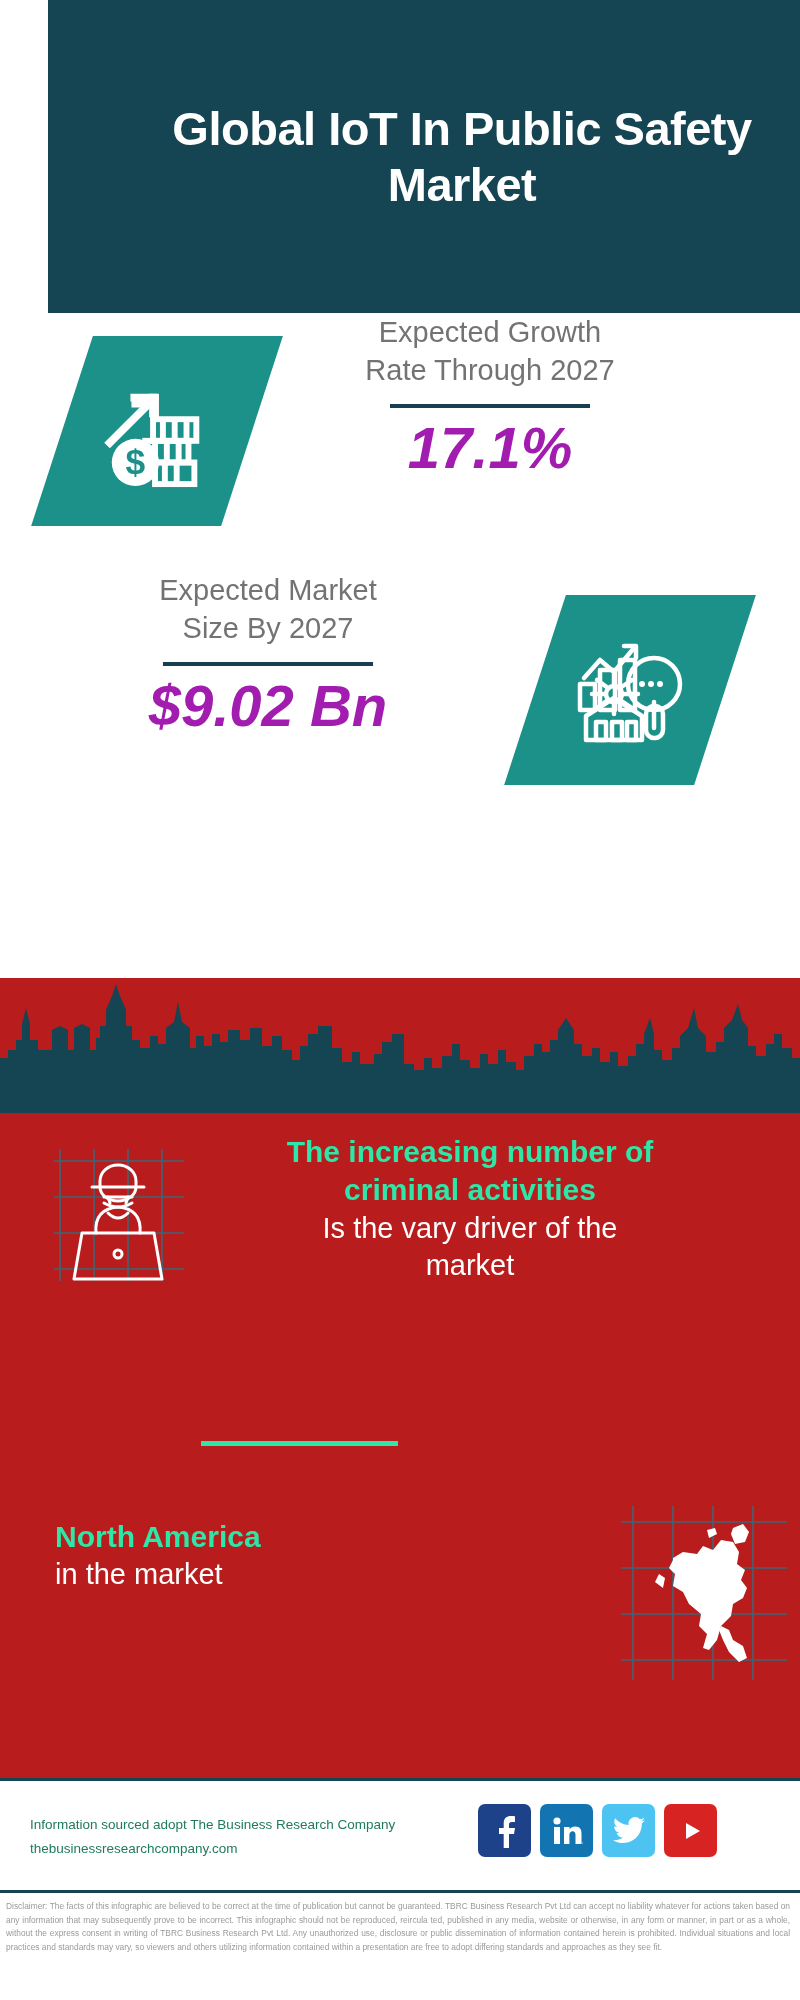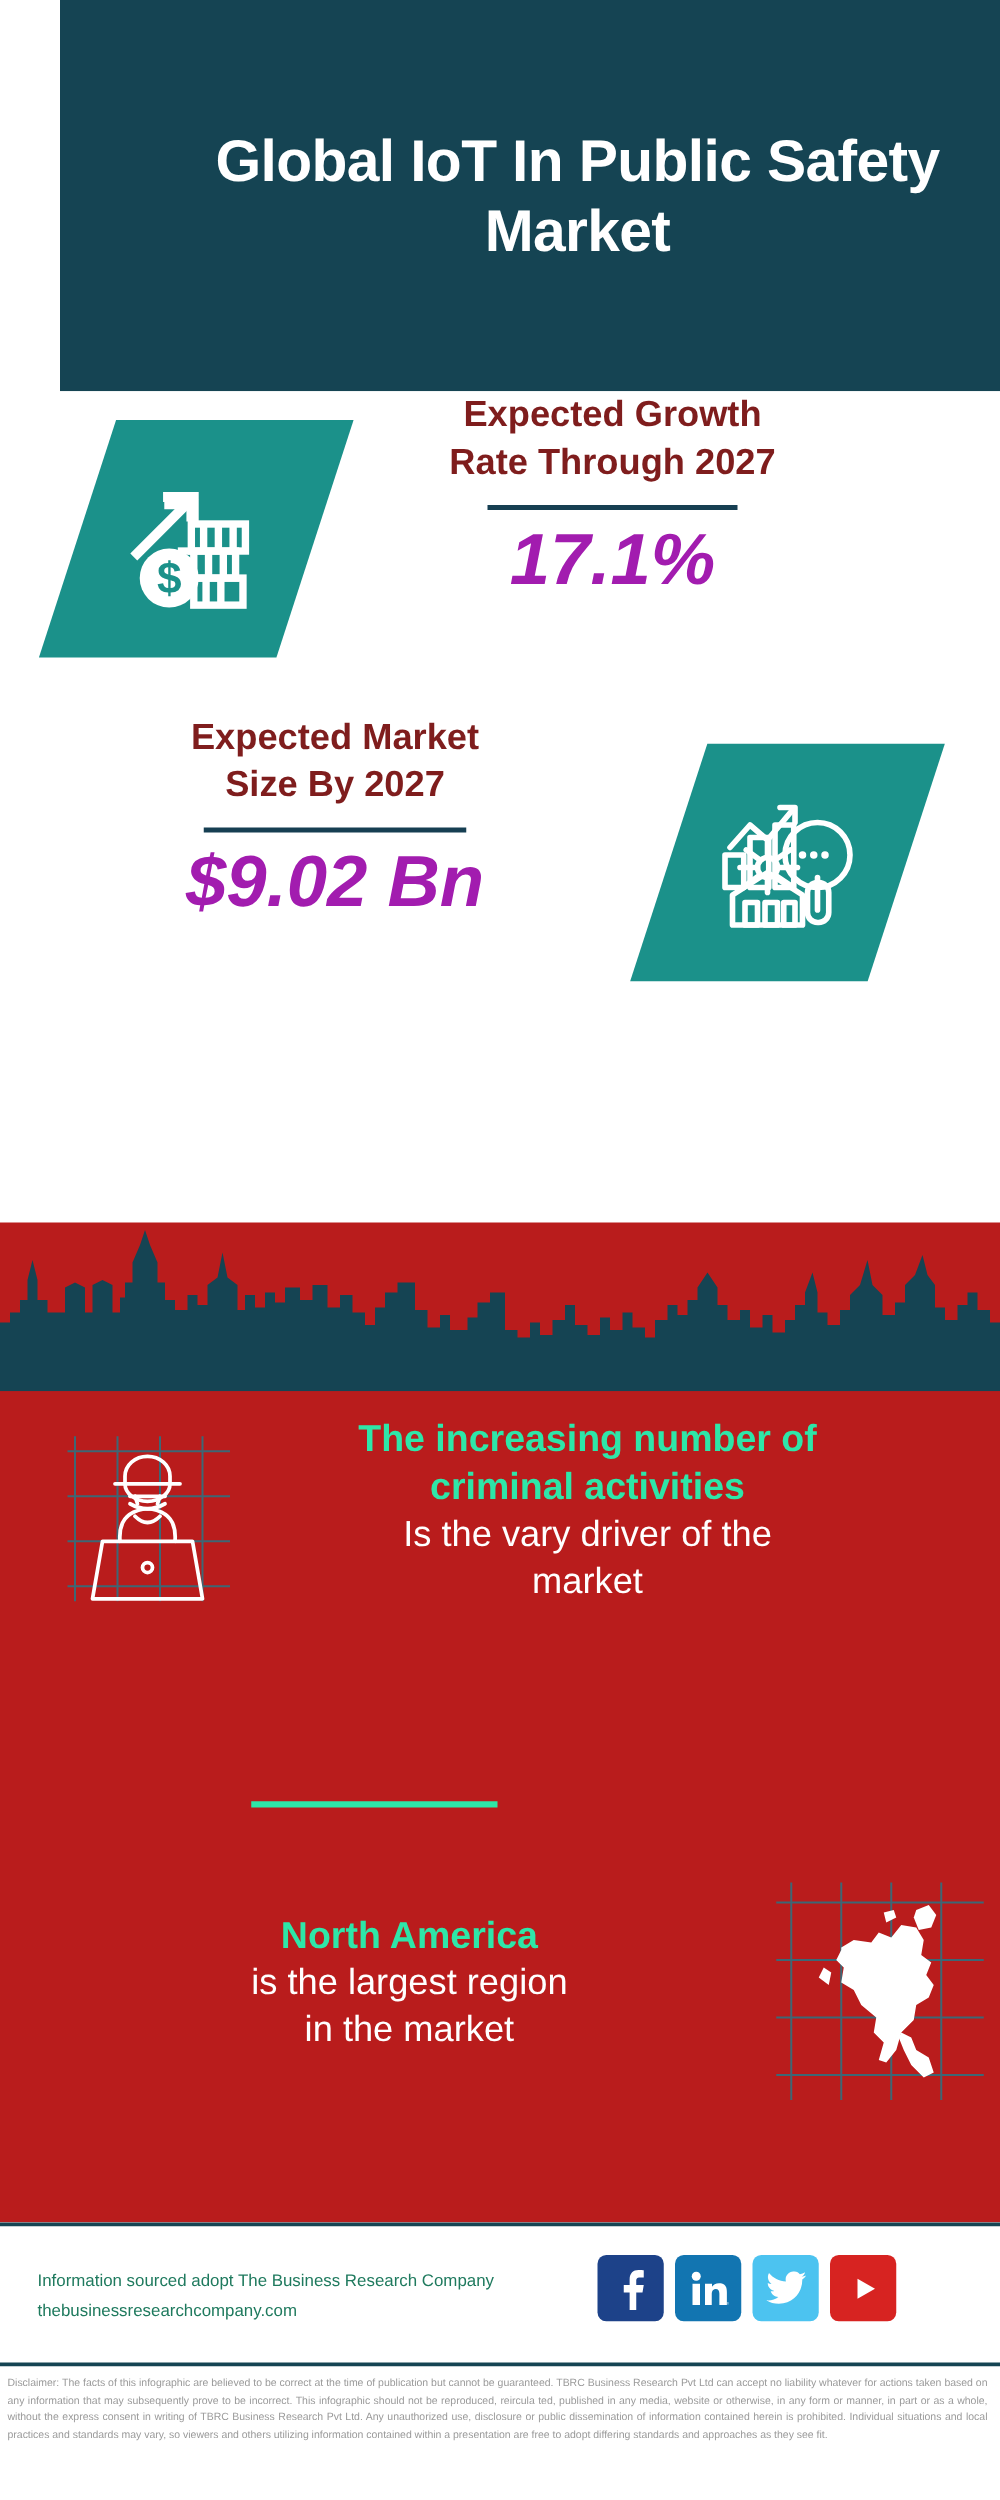--- a/index.html
+++ b/index.html
@@ -42,21 +42,21 @@
     transform: skewX(-18deg);
     display: flex; align-items: center; justify-content: center;
   }
   .para > svg { transform: skewX(18deg); }
 
   .stat1-badge { left: 62px; top: 23px; width: 190px; height: 190px; }
   .stat2-badge { left: 535px; top: 282px; width: 190px; height: 190px; }
 
   .stat-text { position: absolute; text-align: center; }
   .stat-label {
-    color: #7f1d1d; font-size: 29px; font-weight: bold; line-height: 1.32;
+    color: #737373; font-size: 29px; font-weight: normal; line-height: 1.32;
   }
   .stat-rule {
     height: 4px; background: #163f52; margin: 14px auto 8px auto;
   }
   .stat-value {
     color: #a21caf; font-size: 58px; font-weight: bold; line-height: 1.1; font-style: italic;
   }
   .stat1-text { left: 280px; top: 0px; width: 420px; }
   .stat1-text .stat-rule { width: 200px; }
   .stat2-text { left: 58px; top: 258px; width: 420px; }
@@ -83,21 +83,21 @@
     color: #ffffff; font-size: 29px; font-weight: normal; line-height: 1.3;
   }
 
   .mid-divider {
     position: absolute; left: 201px; top: 463px; width: 197px; height: 5px;
     background: #2ee6a8;
   }
 
   .region-block { position: absolute; left: 0; top: 540px; width: 800px; height: 180px; }
   .region-text {
-    position: absolute; left: 55px; top: 12px; width: 545px; text-align: center;
+    position: absolute; left: 55px; top: 0; width: 545px; 
   }
   .region-map-wrap {
     position: absolute; left: 615px; top: -18px; width: 175px; height: 185px;
   }
 
   
   .footer {
     position: absolute; left: 0; top: 1778px; width: 800px; height: 112px;
     background: #ffffff; border-top: 3px solid #154453;
   }
@@ -228,21 +228,20 @@
         <div class="plain-line">Is the vary driver of the</div>
         <div class="plain-line">market</div>
       </div>
     </div>
 
     <div class="mid-divider"></div>
 
     <div class="region-block">
       <div class="region-text">
         <div class="accent-line">North America</div>
-        <div class="plain-line">is the largest region</div>
         <div class="plain-line">in the market</div>
       </div>
       <div class="region-map-wrap">
         <svg width="175" height="185" viewBox="0 0 175 185">
           <g stroke="#3d6775" stroke-width="1.6" fill="none">
             <path d="M18 6 V180 M58 6 V180 M98 6 V180 M138 6 V180"></path>
             <path d="M6 22 H172 M6 68 H172 M6 114 H172 M6 160 H172"></path>
           </g>
           <g fill="#ffffff">
             <path d="M58 58 l10 -6 l14 2 l6 -8 l10 4 l8 -10 l12 2 l6 10 l-2 12 l8 6 l-4 10 l6 8 l-4 10 l-10 6 l-2 12 l-10 10 l-4 14 l-8 10 l-6 -2 l4 -14 l-8 -8 l2 -12 l-12 -10 l-6 -12 l-10 -6 l2 -12 l-6 -6 l4 -8 Z"></path>

